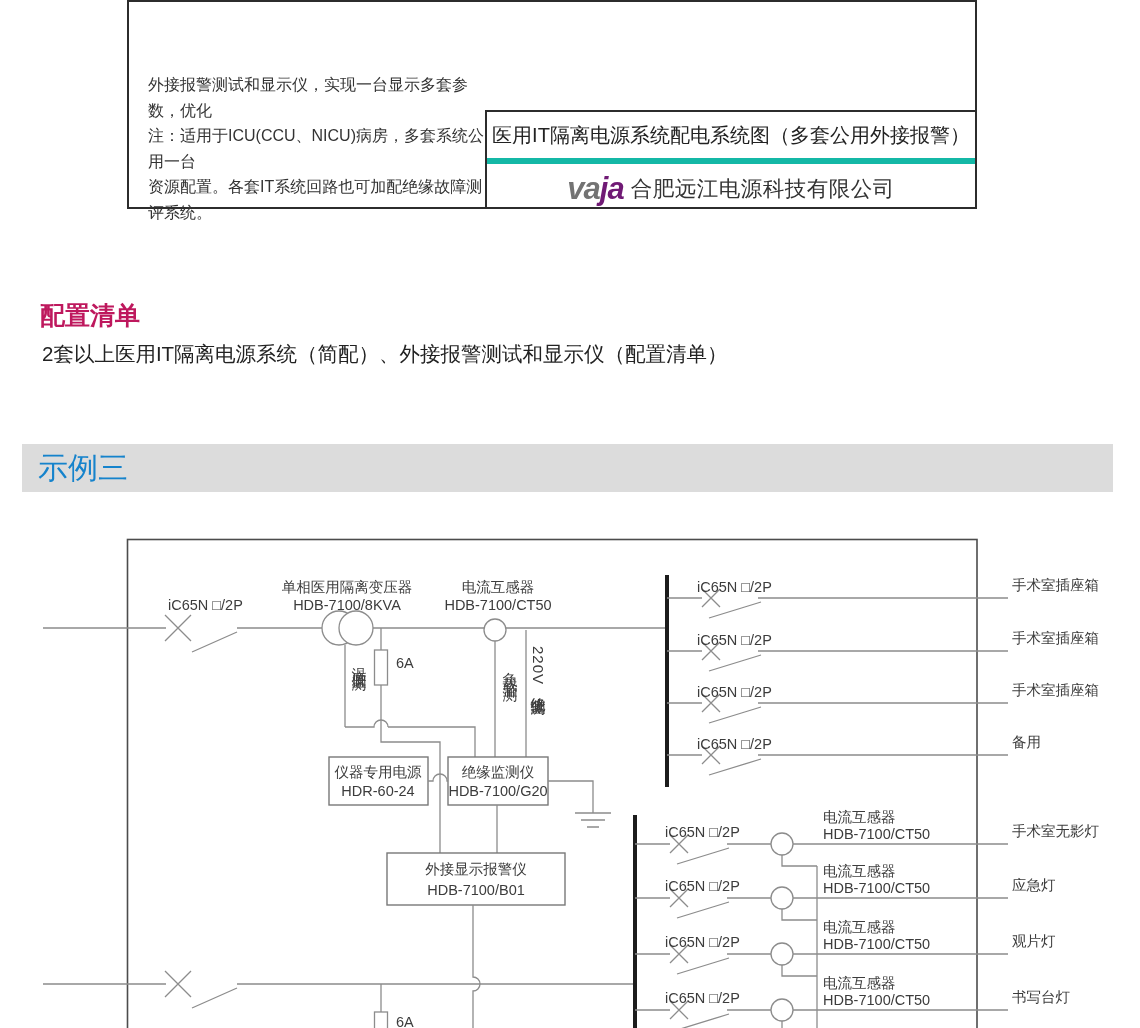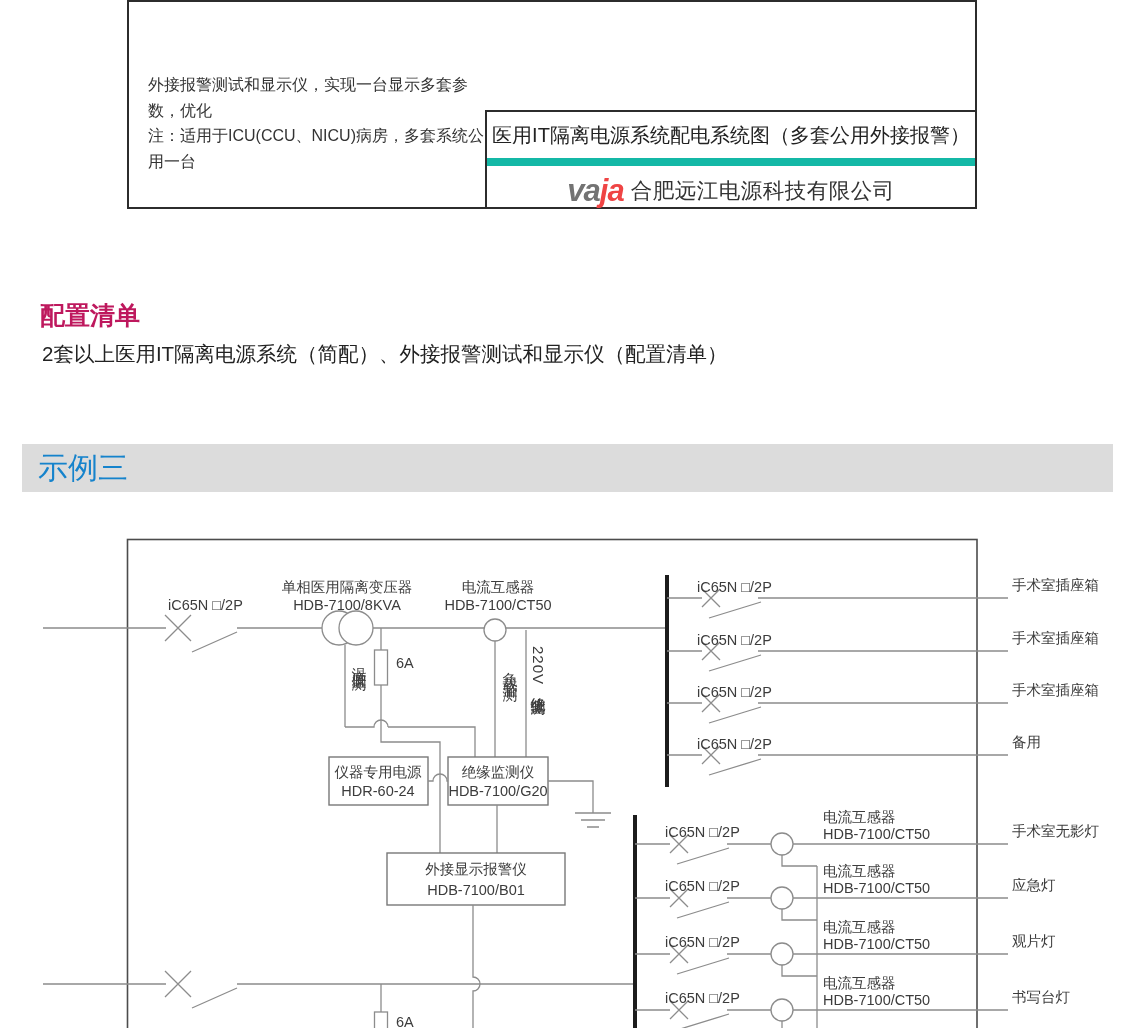--- a/index.html
+++ b/index.html
@@ -5,26 +5,26 @@
   html,body{margin:0;padding:0;background:#fff;}
   .page{position:relative;width:1140px;height:1028px;background:#fff;overflow:hidden;
         font-family:"Liberation Sans",sans-serif;color:#333;}
   .abs{position:absolute;}
 
   
   .note-box{left:127px;top:0;width:850px;height:209px;border:2px solid #2c2c2c;box-sizing:border-box;}
   .note-text{left:148px;top:72px;width:345px;font-size:16px;line-height:25.5px;color:#333;}
   .title-block{left:485px;top:110px;width:492px;height:99px;border:2px solid #2c2c2c;
                box-sizing:border-box;background:#fff;}
-  .title-cell{height:46px;border-bottom:8px solid #14b8a6;display:flex;align-items:center;
+  .title-cell{height:46px;border-bottom:6px solid #14b8a6;display:flex;align-items:center;
               justify-content:center;font-size:20px;color:#222;white-space:nowrap;}
   .logo-cell{height:49px;display:flex;align-items:center;justify-content:center;gap:7px;}
   .logo{font-size:31px;font-weight:bold;font-style:italic;letter-spacing:-1px;line-height:1;}
   .logo .va{color:#737373;}
-  .logo .ja{color:#ef4444;}
+  .logo .ja{color:#701a75;}
   .company{font-size:21.5px;color:#333;letter-spacing:0.5px;}
 
   
   .cfg-heading{left:40px;top:299px;font-size:25px;font-weight:bold;color:#be185d;}
   .cfg-body{left:42px;top:340px;font-size:20.5px;color:#222;white-space:nowrap;}
 
   
   .banner{left:22px;top:444px;width:1091px;height:48px;background:#dcdcdc;}
   .banner-label{left:38px;top:448px;font-size:30px;color:#1583cc;text-align:center;}
 
@@ -42,20 +42,21 @@
 </style>
 </head>
 <body>
 
 <div class="page">
 
   <div class="abs note-box"></div>
   <div class="abs note-text">
     <div>外接报警测试和显示仪，实现一台显示多套参数，优化</div>
     <div>注：适用于ICU(CCU、NICU)病房，多套系统公用一台</div>
+    <div>资源配置。各套IT系统回路也可加配绝缘故障测评系统。</div>
   </div>
   <div class="abs title-block">
     <div class="title-cell">医用IT隔离电源系统配电系统图（多套公用外接报警）</div>
     <div class="logo-cell">
       <span class="logo"><span class="va">va</span><span class="ja">ja</span></span>
       <span class="company">合肥远江电源科技有限公司</span>
     </div>
   </div>
 
   <div class="abs cfg-heading">配置清单</div>

